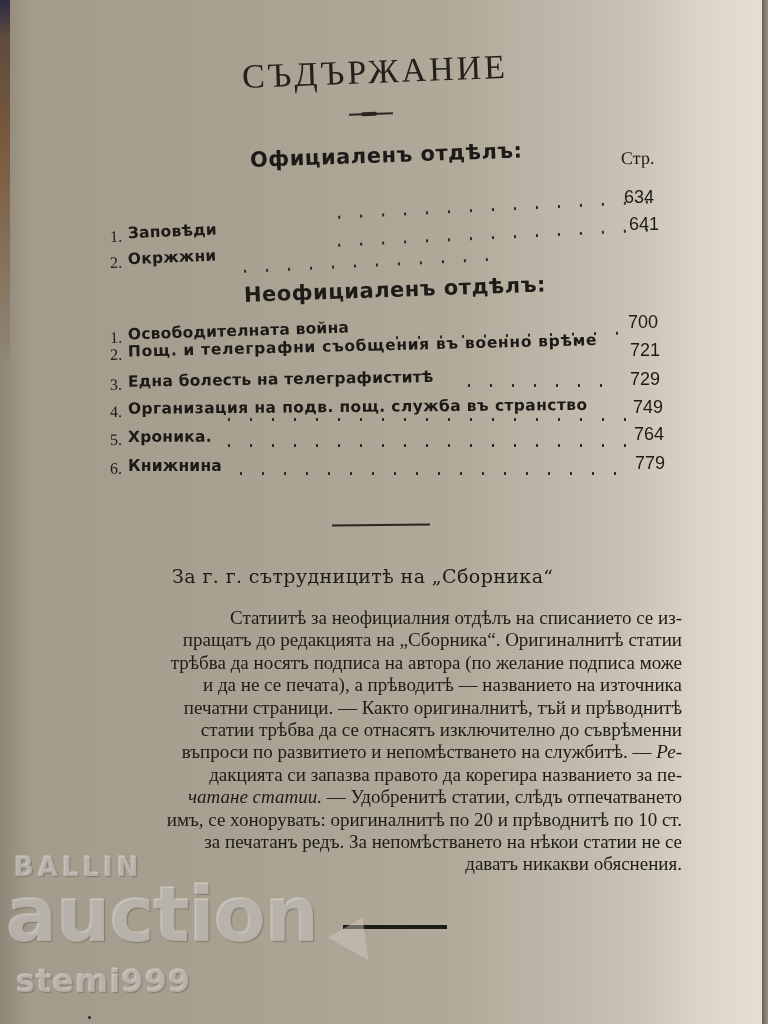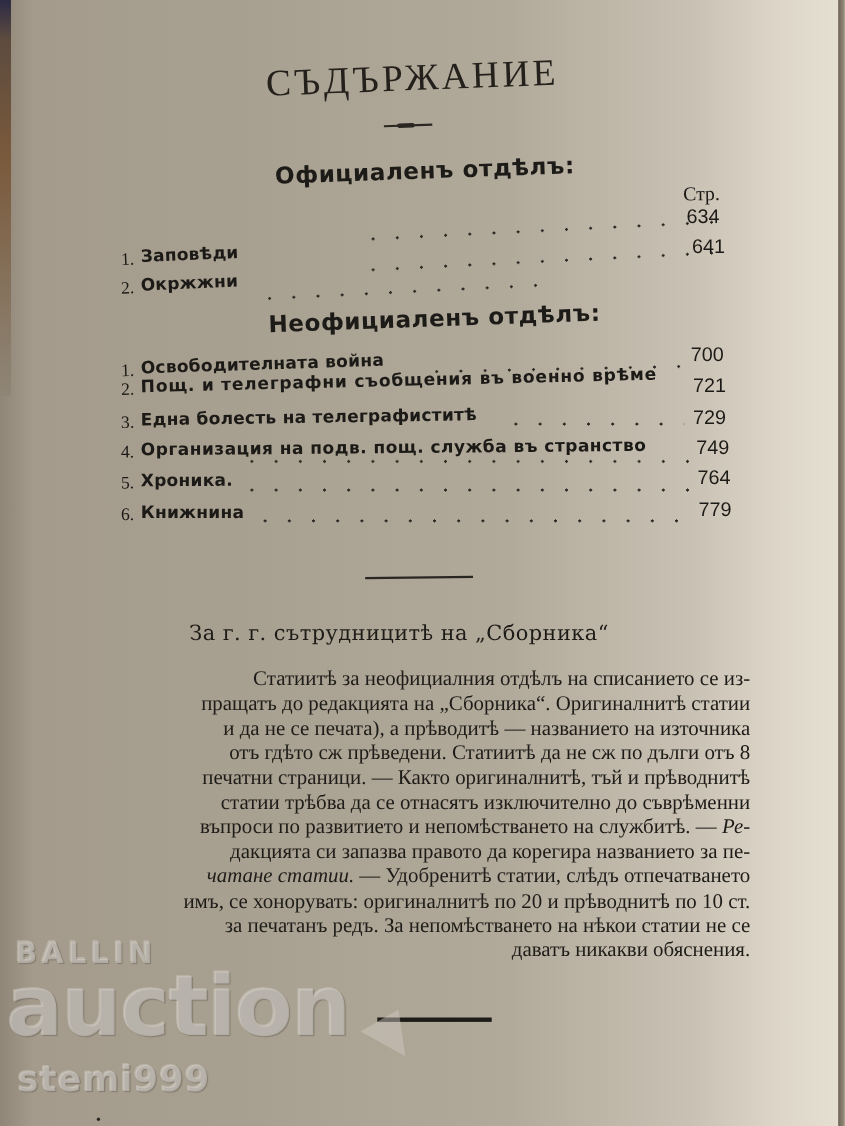--- a/index.html
+++ b/index.html
@@ -35,21 +35,21 @@
     }
     .section-head {
       position: absolute; font-family: "DejaVu Sans", sans-serif; font-weight: bold;
       font-size: 21px; letter-spacing: 0.5px; color: #1d1b17;
       transform: rotate(-2deg); transform-origin: left center;
     }
     .sec1 { left: 250px; top: 148px; }
     .sec2 { left: 244px; top: 283px; }
 
     .col-label {
-      position: absolute; left: 621px; top: 166px; font-size: 18px;
+      position: absolute; left: 621px; top: 148px; font-size: 18px;
       transform: rotate(-1deg);
     }
     .toc { position: absolute; left: 110px; width: 570px; }
     .toc-row {
       position: absolute; left: 0; width: 560px; height: 24px;
       transform-origin: left center;
     }
     .toc-num {
       position: absolute; font-family: "Liberation Serif", serif; font-size: 16px;
       top: 4px; left: 0;
@@ -183,22 +183,22 @@
     <span class="toc-page" style="position:absolute; left:525px; top:453px;">779</span>
   </div>
 
   <div class="sep-rule"></div>
 
   <div class="notice-title">За г. г. сътрудницитѣ на „Сборника“</div>
 
   <div class="body-text">
     <span class="body-line indent">Статиитѣ за неофициалния отдѣлъ на списанието се из-</span>
     <span class="body-line">пращатъ до редакцията на „Сборника“. Оригиналнитѣ статии</span>
+    <span class="body-line">трѣбва да носятъ подписа на автора (по желание подписа може</span>
     <span class="body-line">и да не се печата), а прѣводитѣ — названието на източника</span>
-    <span class="body-line">отъ гдѣто сж прѣведени. Статиитѣ да не сж по дълги отъ 8</span>
     <span class="body-line">печатни страници. — Както оригиналнитѣ, тъй и прѣводнитѣ</span>
     <span class="body-line">статии трѣбва да се отнасятъ изключително до съврѣменни</span>
     <span class="body-line"><span>въпроси по развитието и непомѣстването на службитѣ. —</span> <span class="ital">Ре-</span></span>
     <span class="body-line ital">дакцията си запазва правото да корегира названието за пе-</span>
     <span class="body-line"><span class="ital">чатане статии.</span><span> — Удобренитѣ статии, слѣдъ отпечатването</span></span>
     <span class="body-line">имъ, се хонорувать: оригиналнитѣ по 20 и прѣводнитѣ по 10 ст.</span>
     <span class="body-line">за печатанъ редъ. За непомѣстването на нѣкои статии не се</span>
     <span class="body-line">даватъ никакви обяснения.</span>
   </div>
 

